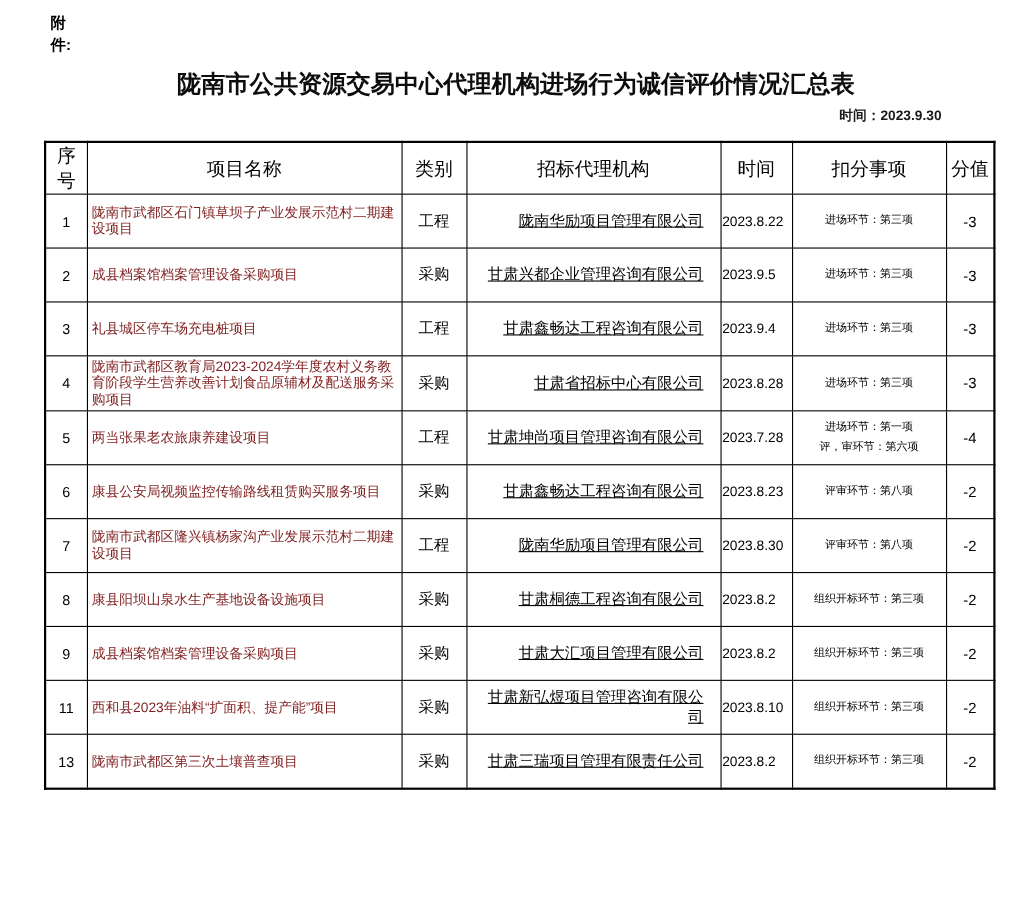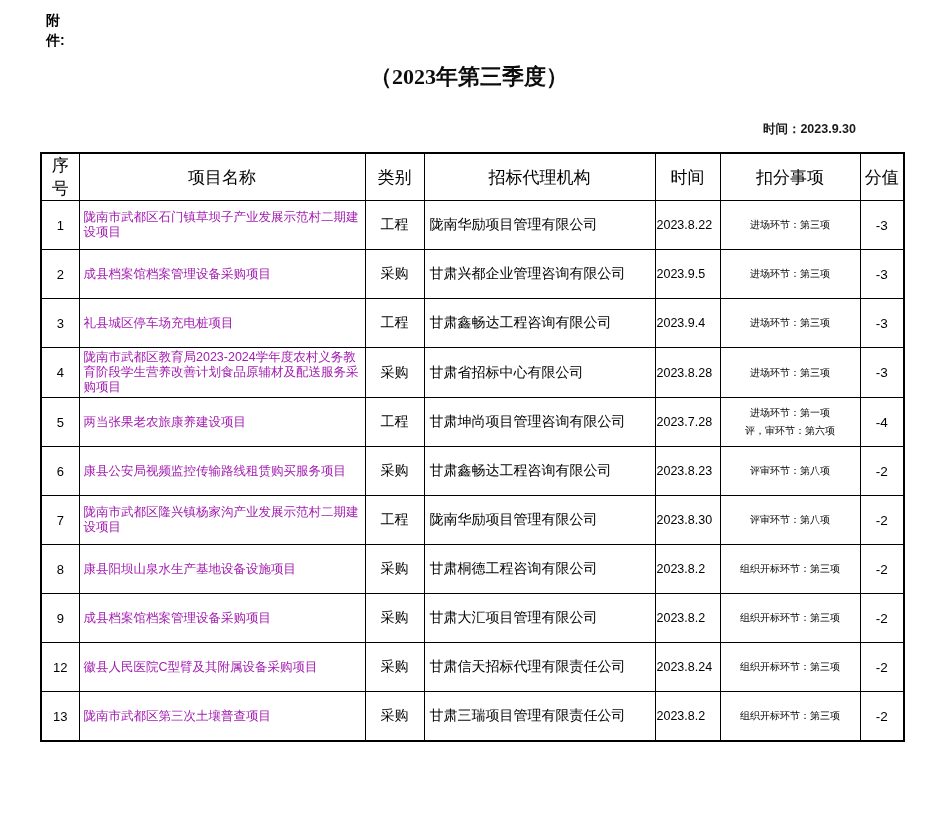--- a/index.html
+++ b/index.html
@@ -12,57 +12,57 @@
     position:absolute;left:46px;top:10px;
     font-size:14px;font-weight:bold;line-height:20px;
     white-space:pre-line;color:#000;
   }
   .title-block{padding-top:62px;text-align:center;}
   .title-line{
     font-family:"Liberation Serif","DejaVu Serif",serif;
     font-size:22px;font-weight:bold;line-height:29px;color:#0d0d0d;
   }
   .timestamp{
-    margin-top:30px;text-align:right;padding-right:82px;
+    margin-top:6px;text-align:right;padding-right:82px;
     font-size:12.5px;font-weight:bold;color:#1a1a1a;
   }
   table.summary{
     margin:14px 0 0 40px;border-collapse:collapse;table-layout:fixed;
     width:863px;border:2px solid #000;
   }
   table.summary th,table.summary td{
     border:1px solid #000;overflow:hidden;vertical-align:middle;
   }
   table.summary th{
     height:43px;font-size:17px;font-weight:normal;text-align:center;
     padding:0 2px;color:#000;
   }
   table.summary td{height:44px;}
   td.c-no{text-align:center;font-size:13px;}
   td.c-project{
     text-align:left;font-size:12.5px;line-height:15px;
-    padding:2px 4px;color:#a21caf;
+    padding:2px 4px;color:#7f1d1d;
   }
   td.c-category{text-align:center;font-size:14px;margin-left:37px;}
-  td.c-agency{text-align:left;font-size:14px;padding:0 5px;}
+  td.c-agency{text-align:right;font-size:14px;padding:0 15px;text-decoration:underline;}
   td.c-date{font-size:12.5px;padding:0 1px;}
   td.c-deduction{
     text-align:center;font-size:10px;line-height:18px;
     padding:0 6px;white-space:pre-line;
   }
   td.c-score{text-align:center;font-size:13.5px;}
 </style>
 </head>
 <body>
 
 <div class="attachment">附
 件:</div>
 
 <div class="title-block">
-  <div class="title-line">（2023年第三季度）</div>
+  <div class="title-line">陇南市公共资源交易中心代理机构进场行为诚信评价情况汇总表</div>
 </div>
 
 <div class="timestamp">时间：2023.9.30</div>
 
 <table class="summary">
   <colgroup>
     <col style="width:38px">
       <col style="width:286px">
       <col style="width:59px">
     <col style="width:231px">
@@ -167,30 +167,30 @@
     <td class="c-no">9</td>
     <td class="c-project">成县档案馆档案管理设备采购项目</td>
     <td class="c-category">采购</td>
     <td class="c-agency">甘肃大汇项目管理有限公司</td>
     <td class="c-date">2023.8.2</td>
     <td class="c-deduction">组织开标环节：第三项</td>
     <td class="c-score">-2</td>
   </tr>
 
 
-
-  <tr>
-    <td class="c-no">12</td>
-    <td class="c-project">徽县人民医院C型臂及其附属设备采购项目</td>
-    <td class="c-category">采购</td>
-    <td class="c-agency">甘肃信天招标代理有限责任公司</td>
-    <td class="c-date">2023.8.24</td>
-    <td class="c-deduction">组织开标环节：第三项</td>
-    <td class="c-score">-2</td>
-  </tr>
+  <tr>
+    <td class="c-no">11</td>
+    <td class="c-project">西和县2023年油料“扩面积、提产能”项目</td>
+    <td class="c-category">采购</td>
+    <td class="c-agency">甘肃新弘煜项目管理咨询有限公司</td>
+    <td class="c-date">2023.8.10</td>
+    <td class="c-deduction">组织开标环节：第三项</td>
+    <td class="c-score">-2</td>
+  </tr>
+
 
   <tr>
     <td class="c-no">13</td>
     <td class="c-project">陇南市武都区第三次土壤普查项目</td>
     <td class="c-category">采购</td>
     <td class="c-agency">甘肃三瑞项目管理有限责任公司</td>
     <td class="c-date">2023.8.2</td>
     <td class="c-deduction">组织开标环节：第三项</td>
     <td class="c-score">-2</td>
   </tr>

